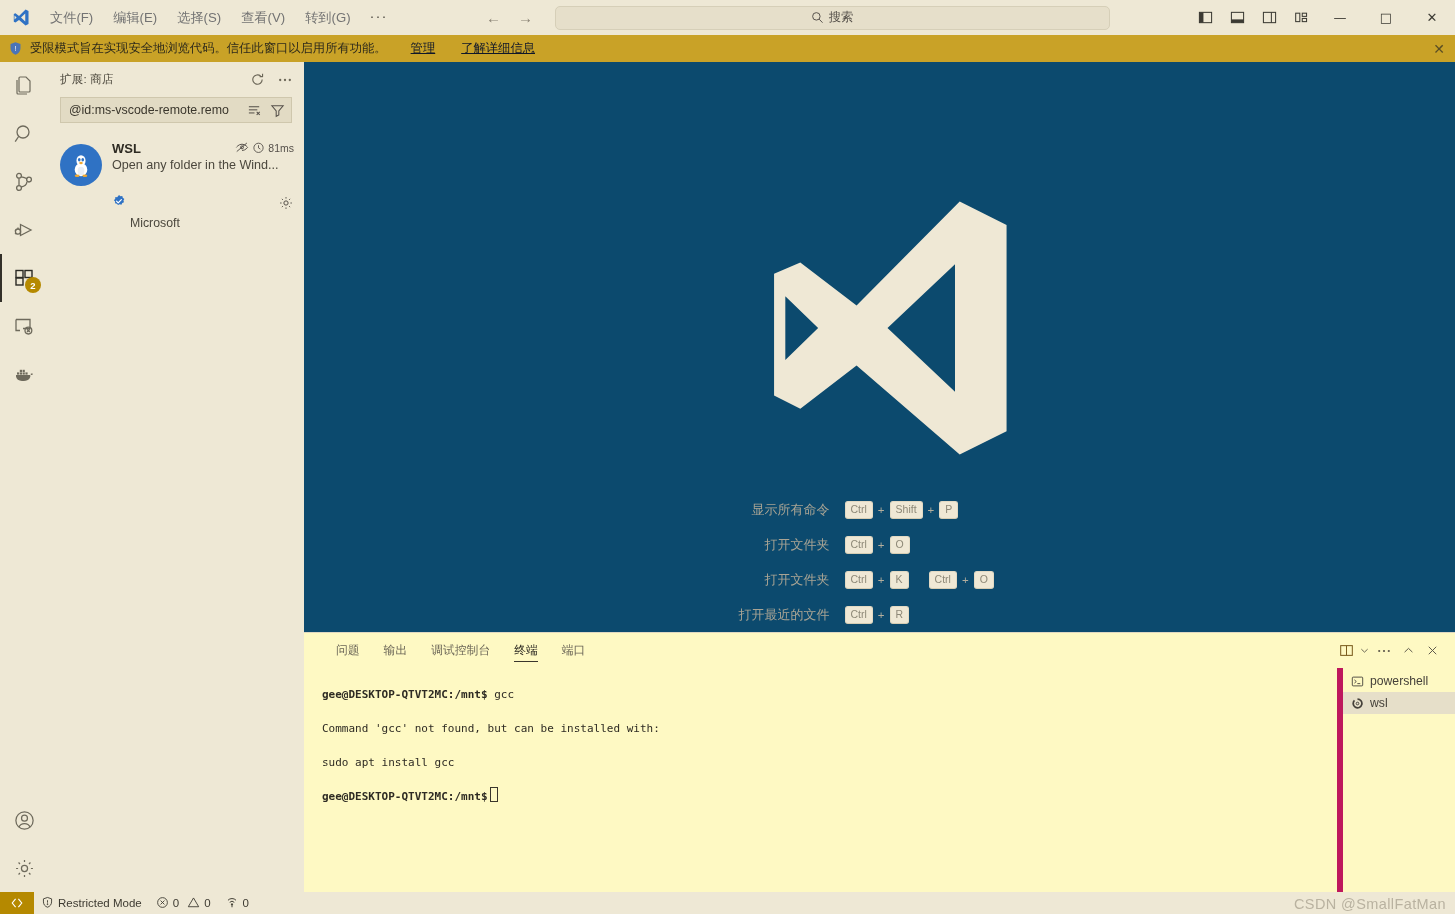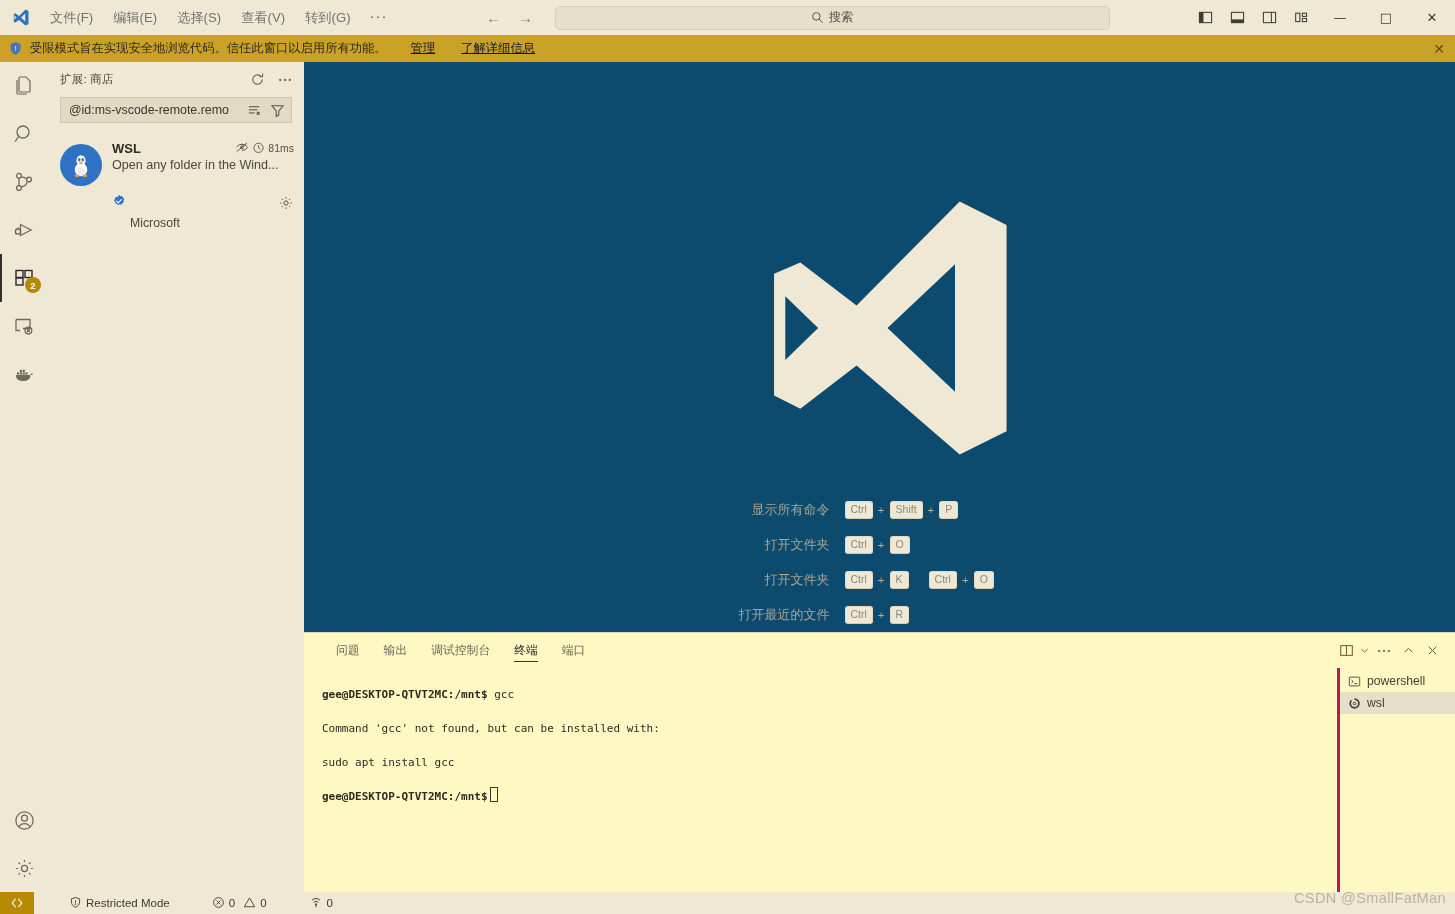--- a/index.html
+++ b/index.html
@@ -163,41 +163,41 @@
     flex: 1 1 auto; padding: 10px 0 0 18px; font-family: "DejaVu Sans Mono", monospace;
     font-size: 11px; color: #2e2b23; overflow: hidden; min-width: 0;
   }
   .term-line { line-height: 34px; white-space: pre; }
   .term-prompt { font-weight: bold; }
   .cursor {
     display: inline-block; width: 8px; height: 15px; border: 1px solid #3a362c;
     vertical-align: -2px; margin-left: 2px;
   }
   .term-tabs {
-    width: 118px; flex: 0 0 118px; border-left: 3px solid #be185d; padding-top: 2px;
+    width: 118px; flex: 0 0 118px; border-left: 6px solid #be185d; padding-top: 2px;
   }
   .tt-item {
     display: flex; align-items: center; gap: 6px; height: 22px; padding: 0 6px 0 8px;
     font-size: 12.2px; color: #45413a;
   }
   .tt-item.active { background: #E6DFC9; }
   .tt-icon { display: flex; align-items: center; }
 
   
   .statusbar {
     height: 22px; flex: 0 0 22px; background: #EEE8D5; display: flex; align-items: center;
-    font-size: 11.5px; color: #3d3a31; position: relative; gap: 28px;
+    font-size: 11.5px; color: #3d3a31; position: relative;
   }
   .sbar-remote {
     width: 34px; height: 22px; background: #B58900; color: #fff; display: flex;
     align-items: center; justify-content: center;
   }
   .sbar-item { display: flex; align-items: center; gap: 4px; padding: 0 7px; height: 22px; }
   .watermark {
-    position: absolute; right: 9px; bottom: 8px; font-size: 14.5px; color: #b9b2a0;
+    position: absolute; right: 9px; bottom: 2px; font-size: 14.5px; color: #b9b2a0;
     letter-spacing: .4px; font-family: "Liberation Sans", sans-serif;
   }
 </style>
 </head>
 <body>
 
 <div class="app">
 
   <div class="titlebar">
     <div class="tb-logo">

